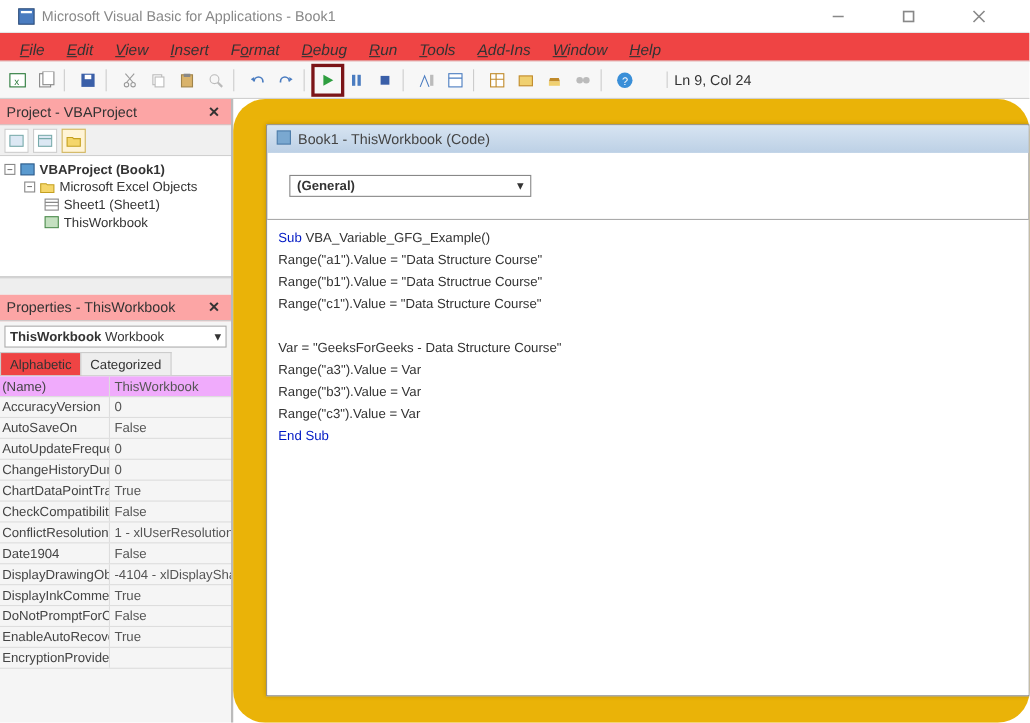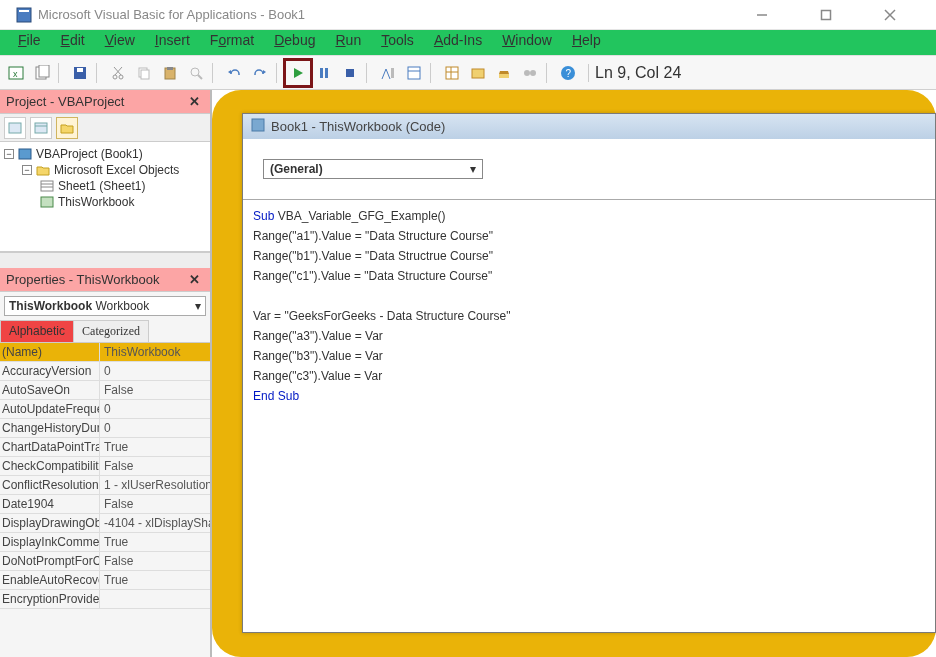--- a/index.html
+++ b/index.html
@@ -4,62 +4,62 @@
 <style>
   * { box-sizing: border-box; margin: 0; padding: 0; }
   body { font-family: "Segoe UI", Tahoma, sans-serif; font-size: 12px; background: #fff; width: 936px; height: 657px; overflow: hidden; color: #333; }
   
   .titlebar { height: 30px; display: flex; align-items: center; padding: 0 16px; background: #fff; border-bottom: 1px solid #e5e5e5; }
   .titlebar .icon-slot { width: 16px; height: 16px; margin-right: 6px; }
   .titlebar .title { color: #888; font-size: 13px; flex: 1; }
   .winbtns { display: flex; gap: 24px; padding-right: 10px; }
   .winbtn { width: 40px; height: 26px; display: flex; align-items: center; justify-content: center; color: #888; }
 
-  .menubar { height: 26px; display: flex; align-items: flex-start; padding: 0 10px; gap: 4px; background: #22c55e; border-bottom: 1px solid #e0e0e0; }
+  .menubar { height: 26px; display: flex; align-items: flex-end; padding: 0 10px; gap: 4px; background: #ef4444; border-bottom: 1px solid #e0e0e0; font-style: italic; }
   .menubar .menuitem { padding: 2px 8px; font-size: 14px; color: #333; }
   .menubar .menuitem u { text-decoration: underline; }
 
   .toolbar { height: 34px; display: flex; align-items: center; padding: 0 4px; gap: 2px; background: #f7f7f7; border-bottom: 1px solid #d0d0d0; }
   .tbtn { width: 24px; height: 24px; display: flex; align-items: center; justify-content: center; border: 1px solid transparent; }
   .tsep { width: 6px; height: 20px; border-left: 1px solid #ccc; margin: 0 2px; }
   .run-highlight { outline: 3px solid #7b1518; }
-  .cursor-pos { margin-left: 6px; font-size: 16px; padding-left: 6px; border-left: 1px solid #ccc; }
+  .cursor-pos { margin-left: 24px; font-size: 13px; padding-left: 6px; border-left: 1px solid #ccc; }
 
   .main { display: flex; height: calc(657px - 30px - 26px - 34px); }
 
   .left { width: 212px; border-right: 2px solid #bbb; display: flex; flex-direction: column; background: #f5f5f5; }
 
   .panel-hdr { font-size: 13px; padding: 4px 6px; background: #fca5a5; display: flex; align-items: center; justify-content: space-between; border-bottom: 1px solid #ccc; }
   .panel-hdr .x { font-size: 13px; font-weight: bold; padding: 0 4px; }
 
   .proj-toolbar { height: 28px; display: flex; align-items: center; gap: 4px; padding: 0 4px; border-bottom: 1px solid #ccc; background: #f0f0f0; }
   .proj-tbtn { width: 22px; height: 22px; border: 1px solid #ccc; background: #fff; display:flex; align-items:center; justify-content:center; }
   .proj-tbtn.sel { background: #fff4d6; border-color: #d0b560; }
 
   .tree { background: #fff; flex: 0 0 110px; overflow: auto; padding: 4px 2px; font-size: 12px; border-bottom: 1px solid #ccc; }
   .tree-row { display: flex; align-items: center; gap: 4px; padding: 1px 0; white-space: nowrap; }
   .indent0 { padding-left: 2px; }
   .indent1 { padding-left: 20px; }
   .indent2 { padding-left: 38px; }
   .togg { width: 10px; height: 10px; border: 1px solid #888; display:flex; align-items:center; justify-content:center; font-size:9px; line-height:1; }
   .tree .icon { width: 14px; height: 12px; }
-  .bold { font-weight: normal; }
+  .bold { font-weight: bold; }
   .tree-scrollbar { height: 16px; background: #eee; border-top: 1px solid #ccc; }
 
   .props { flex: 1; display: flex; flex-direction: column; min-height: 0; }
   .props-combo { margin: 4px; display:flex; align-items:center; border: 1px solid #aaa; background:#fff; padding: 2px 4px; font-size: 12px; justify-content: space-between; }
   .tabs { display:flex; border-bottom: 1px solid #ccc; }
   .tab { padding: 3px 8px; font-size: 12px; border: 1px solid #ccc; border-bottom: none; background: #ef4444; margin-right: -1px; }
-  .tab.inactive { background: #eee; font-family: Liberation Serif, serif; }
+  .tab.inactive { background: #eee; }
   .props-grid { flex:1; overflow: hidden; display:flex; }
   .props-table { flex:1; }
   .props-row { display:flex; border-bottom: 1px solid #ddd; font-size: 12px; height: 19px; align-items:center; }
   .props-row .k { width: 100px; padding-left: 2px; border-right: 1px solid #ddd; overflow:hidden; white-space:nowrap; color:#444; height:100%; display:flex; align-items:center; }
   .props-row .v { flex:1; padding-left: 4px; color:#555; overflow:hidden; white-space:nowrap; }
-  .props-row.sel { background:#eab308; }
+  .props-row.sel { background:#f0abfc; }
 
   .right { flex:1; background:#eab308; position: relative; padding: 23px 0 0 30px; border-radius: 29px; }
   .code-window { background: #fff; border: 1px solid #7a7a7a; height: 520px; display:flex; flex-direction:column; box-shadow: 0 0 4px rgba(0,0,0,.2); }
   .code-title { background: linear-gradient(#d7e4f2, #bcd0e5); padding: 4px 8px; display:flex; align-items:center; gap:6px; font-size: 13px; color:#444; }
   .code-dropdowns { display:flex; border-bottom: 1px solid #aaa; }
   .code-dd { border: 1px solid #888; margin: 20px; padding: 2px 6px; font-size: 12px; background:#fff; display:flex; justify-content:space-between; align-items:center; }
   .code-dd.left-dd { width: 220px; }
   .code-body { flex:1; padding: 6px 10px; font-family: Liberation Sans, sans-serif; font-size: 12px; line-height: 20px; background:#fff; overflow:hidden; }
   .kw { color: #0018c4; }
   .code-line { white-space: pre; }

